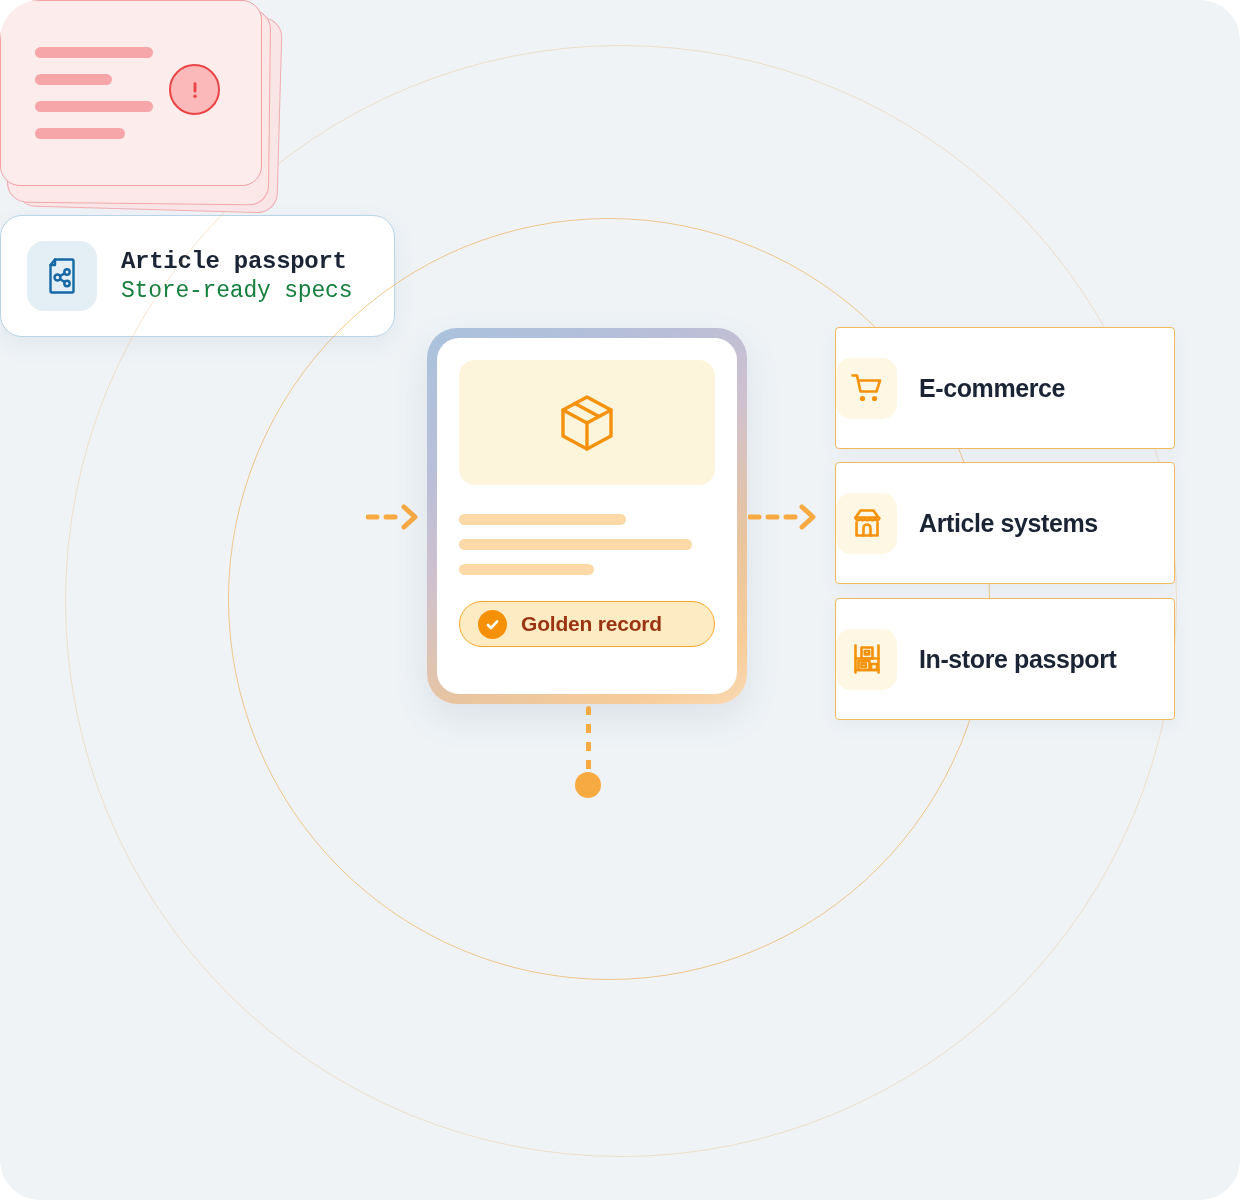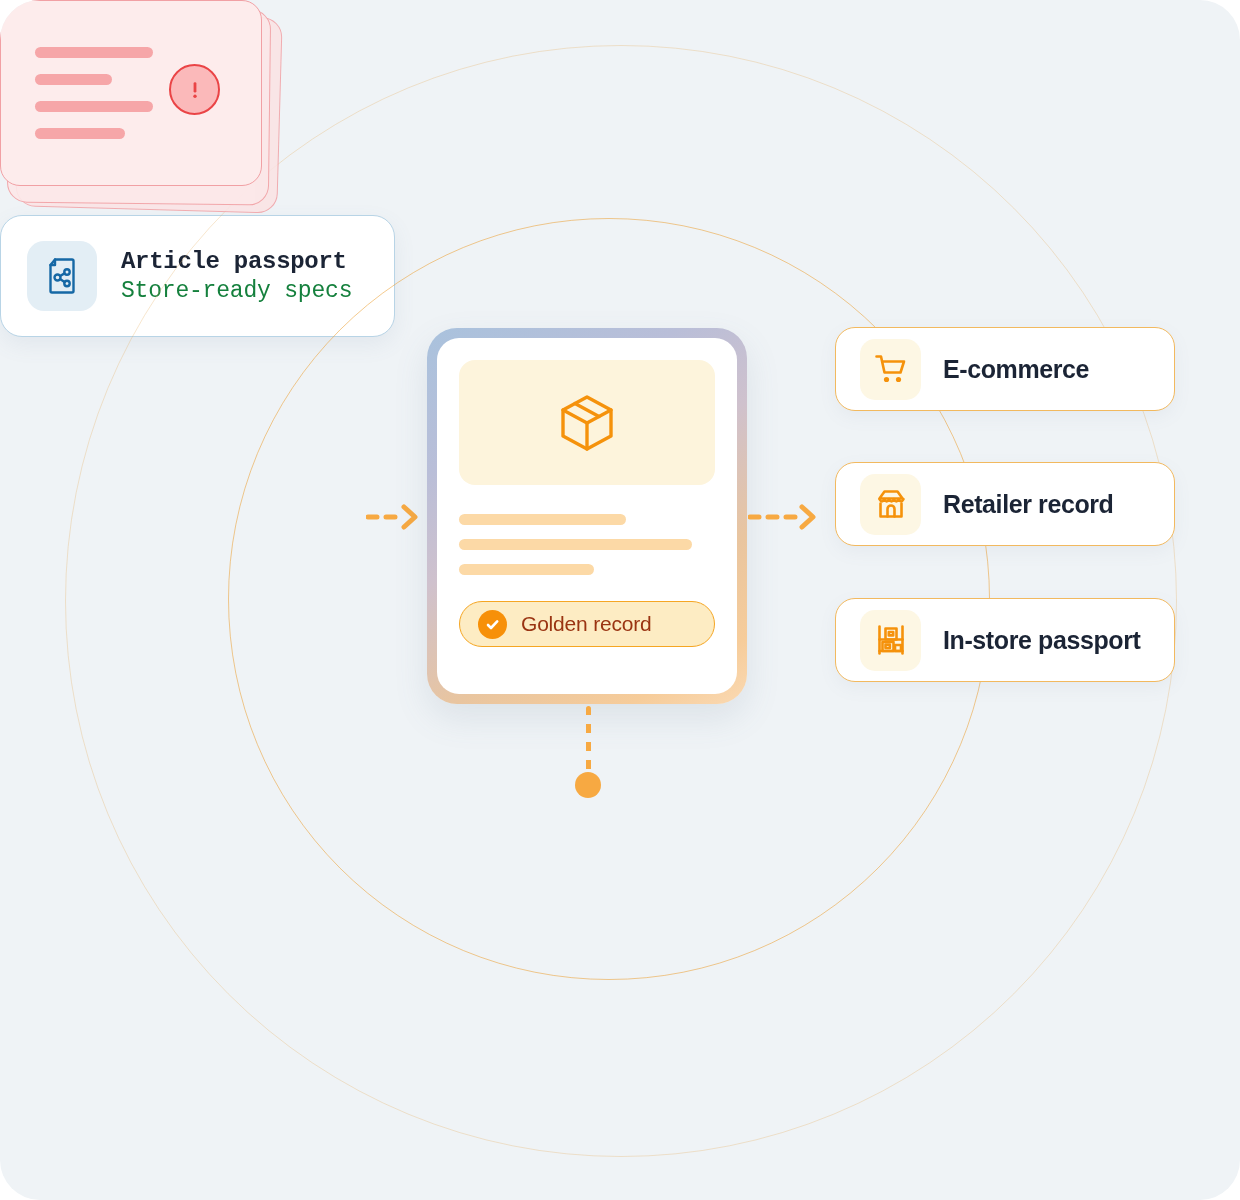--- a/index.html
+++ b/index.html
@@ -168,39 +168,38 @@
     box-sizing: border-box;
   }
   .check-dot {
     width: 29px; height: 29px; border-radius: 50%;
     background: #f79009;
     display: flex; align-items: center; justify-content: center;
     flex: 0 0 auto;
   }
   #golden-badge-label {
     font-size: 21px;
-    font-weight: normal;
+    font-weight: bold;
     color: #9a3412;
     letter-spacing: -0.2px;
   }
 
   
   .dest-card {
     position: absolute;
     left: 835px;
     width: 340px;
-    height: 84px;
+    height: 122px;
     box-sizing: border-box;
     background: #ffffff;
     border: 1.5px solid #f2b95f;
-    border-radius: 20px;
+    border-radius: 4px;
     display: flex;
     align-items: center;
     gap: 22px;
-    padding-left: 24px;
     box-shadow: 0 6px 18px rgba(110, 130, 150, .07);
   }
   #dest-ecommerce { top: 327px; }
   #dest-retailer  { top: 462px; }
   #dest-instore   { top: 598px; }
 
   .dest-icon-tile {
     width: 61px; height: 61px;
     border-radius: 15px;
     background: #fdf7e4;
@@ -363,21 +362,21 @@
     <span class="dest-icon-tile">
       <svg width="38" height="38" viewBox="0 0 38 38" aria-hidden="true">
         <g fill="none" stroke="#f5920b" stroke-width="2.6" stroke-linecap="round" stroke-linejoin="round">
           <path d="M7.5 13.5 L12.5 6.5 H25.5 L30.5 13.5 Z"></path>
           <path d="M8.5 18.5 V31.5 H29.5 V18.5"></path>
           <path d="M7.5 14.2 q2.4 4.6 4.8 0 q2.4 4.6 4.8 0 q2.4 4.6 4.8 0 q2.4 4.6 4.8 0 q2.4 4.6 4.8 0"></path>
           <path d="M15.5 31.5 V24 a3.5 3.5 0 0 1 7 0 V31.5"></path>
         </g>
       </svg>
     </span>
-    <span class="dest-label">Retailer record</span>
+    <span class="dest-label">Article systems</span>
   </div>
 
   <div class="dest-card" id="dest-instore">
     <span class="dest-icon-tile">
       <svg width="38" height="38" viewBox="0 0 38 38" aria-hidden="true">
         <g fill="none" stroke="#f5920b" stroke-width="2.6" stroke-linecap="round" stroke-linejoin="round">
           <path d="M7.5 5.5 V32.5"></path>
           <path d="M30.5 5.5 V32.5"></path>
           <path d="M7.5 18.5 H30.5"></path>
           <path d="M7.5 30 H30.5"></path>

